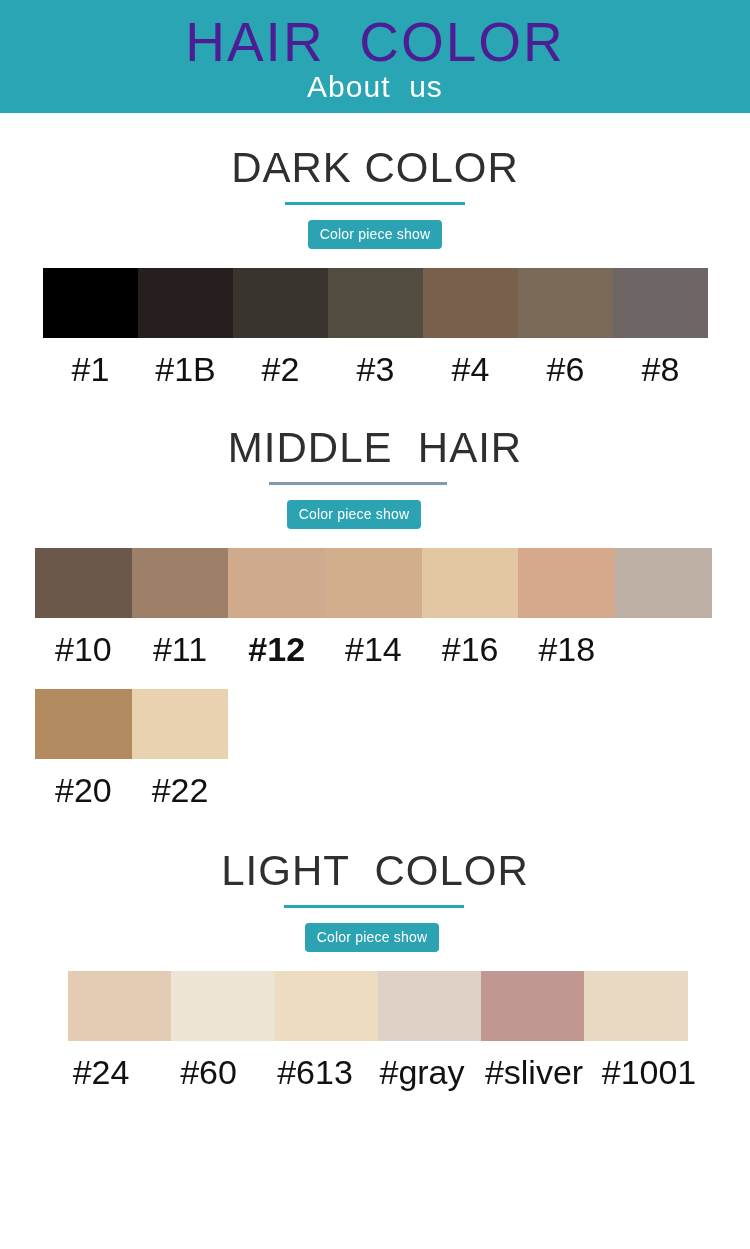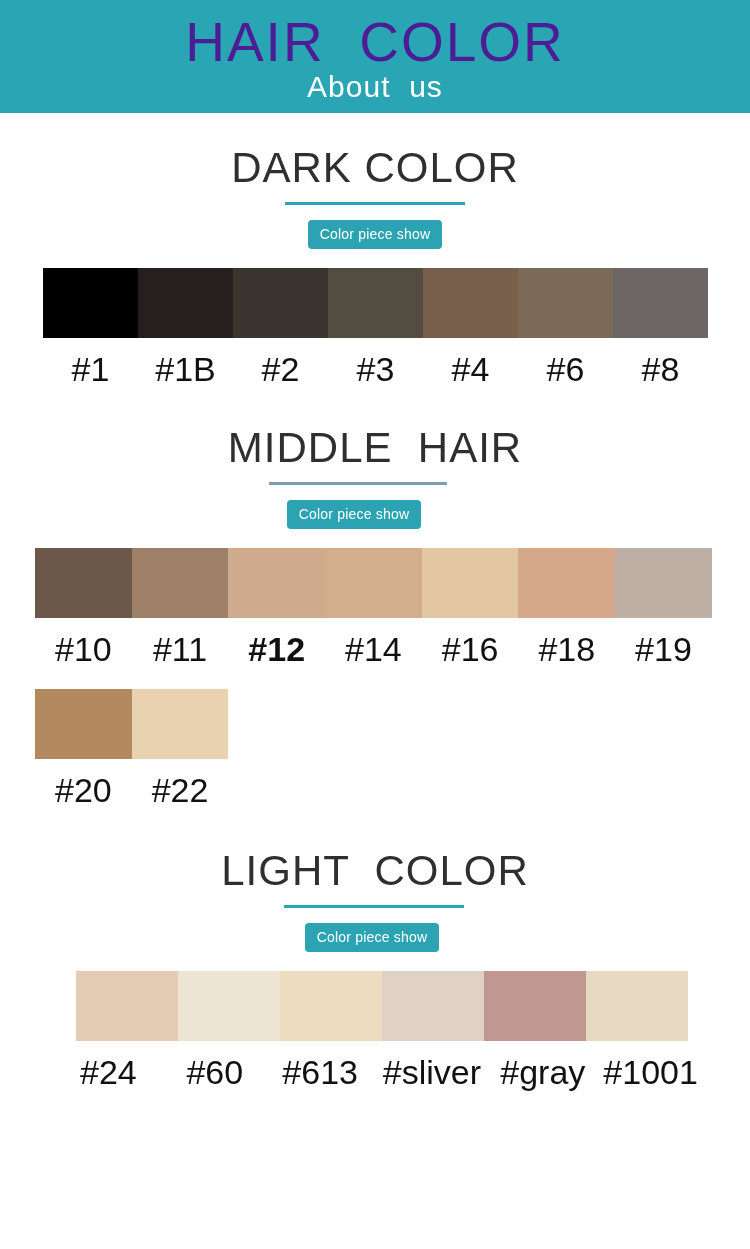--- a/index.html
+++ b/index.html
@@ -164,52 +164,51 @@
       <div class="swatch" style="width:96.7px; background:#d6a98c;"></div>
       <div class="swatch" style="width:96.7px; background:#bfb0a5;"></div>
     </div>
     <div class="label-row" style="margin-top:10px;align-items:flex-end;">
       <div class="label" style="width:96.7px;">#10</div>
       <div class="label" style="width:96.7px;">#11</div>
       <div class="label" style="width:96.7px;font-weight:bold;">#12</div>
       <div class="label" style="width:96.7px;">#14</div>
       <div class="label" style="width:96.7px;">#16</div>
       <div class="label" style="width:96.7px;">#18</div>
-      <div class="label" style="width:96.7px;">#19</div>
     </div>
 
     <div class="swatch-row" style="margin-top:19px;">
       <div class="swatch" style="width:96.7px; background:#b38a60;"></div>
       <div class="swatch" style="width:96.7px; background:#e8d2b0;"></div>
     </div>
     <div class="label-row" style="margin-top:10px;">
       <div class="label" style="width:96.7px;">#20</div>
       <div class="label" style="width:96.7px;">#22</div>
     </div>
   </div>
 </div>
 
 <div class="section" style="padding-top:35px;">
   <div class="section-head">
     <div class="section-title">LIGHT  COLOR</div>
     <div class="section-rule" style="width:180px; margin-left:-2px;"></div>
     <div class="badge" style="margin-left:-6px;">Color piece show</div>
   </div>
 
-  <div class="swatch-block" style="margin-top:19px; padding-left:68px; padding-right:62px;margin-left:8px;">
+  <div class="swatch-block" style="margin-top:19px; padding-left:68px; padding-right:62px;">
     <div class="swatch-row">
       <div class="swatch" style="width:103.3px; background:#e3ccb3;"></div>
       <div class="swatch" style="width:103.3px; background:#ede5d4;"></div>
       <div class="swatch" style="width:103.3px; background:#eddcc0;"></div>
       <div class="swatch" style="width:103.3px; background:#e0d1c7;"></div>
       <div class="swatch" style="width:103.3px; background:#c19791;"></div>
       <div class="swatch" style="width:103.3px; background:#e8dac2;"></div>
     </div>
     <div class="label-row" style="margin-top:10px; margin-left:-22px; margin-right:-18px;">
       <div class="label" style="width:110px;">#24</div>
       <div class="label" style="width:105px;">#60</div>
       <div class="label" style="width:108px;">#613</div>
+      <div class="label" style="width:106px;">#gray</div>
       <div class="label" style="width:118px;">#sliver</div>
-      <div class="label" style="width:106px;">#gray</div>
       <div class="label" style="width:112px;">#1001</div>
     </div>
   </div>
 </div>
 
 </body></html>

